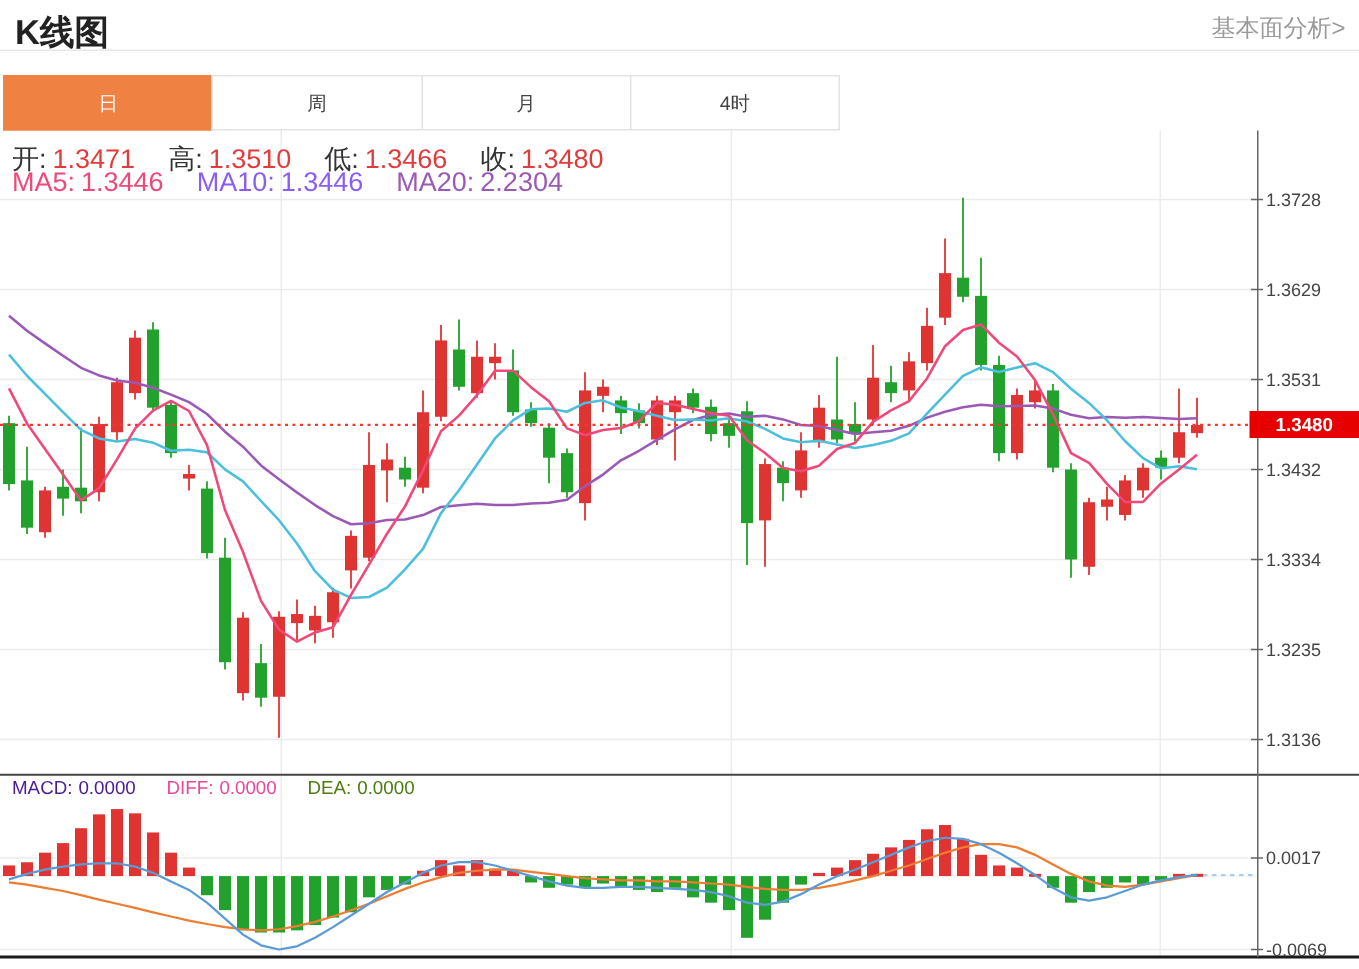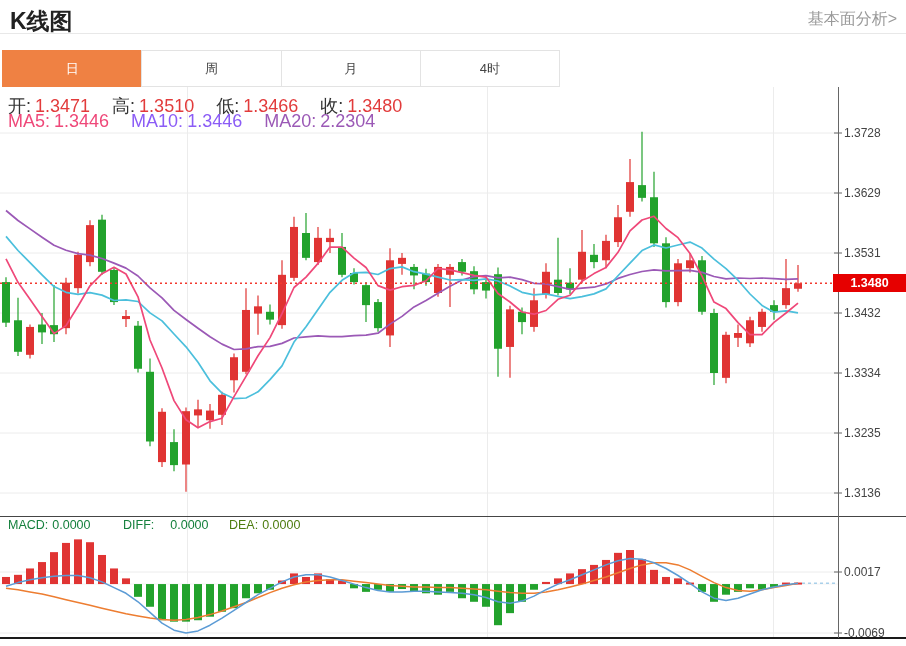--- a/index.html
+++ b/index.html
@@ -18,22 +18,22 @@
   .row-ohlc{top:94px;}
   .row-ma{top:111px;}
   .row-macd{top:518px;font-size:12.5px;}
   .info-row span{margin-right:4px;}
   .gap{display:inline-block;width:9px;}
   .lbl{color:#333;}
   .c-red{color:#e23b3b;}
   .c-pink{color:#ef4879;margin-top:30px;}
   .c-cyan{color:#8b5cf6;}
   .c-purple{color:#9b59b6;text-align:right;}
-  .c-crimson{color:#15803d;margin-top:44px;}
-  .c-blue{color:#15803d;margin-left:12px;}
+  .c-crimson{color:#4c1d95;margin-top:44px;}
+  .c-blue{color:#ec4899;}
   .c-orange{color:#4d7c0f;}
   .price-badge{position:absolute;left:833px;width:73px;height:18px;background:#e60000;color:#fff;
        font-size:12.5px;font-weight:bold;text-align:center;line-height:18px;z-index:5;}
 </style>
 </head>
 <body>
 
 <div class="title">K线图</div>
 <a class="fund-link">基本面分析&gt;</a>
 <div class="hdr-divider"></div>

